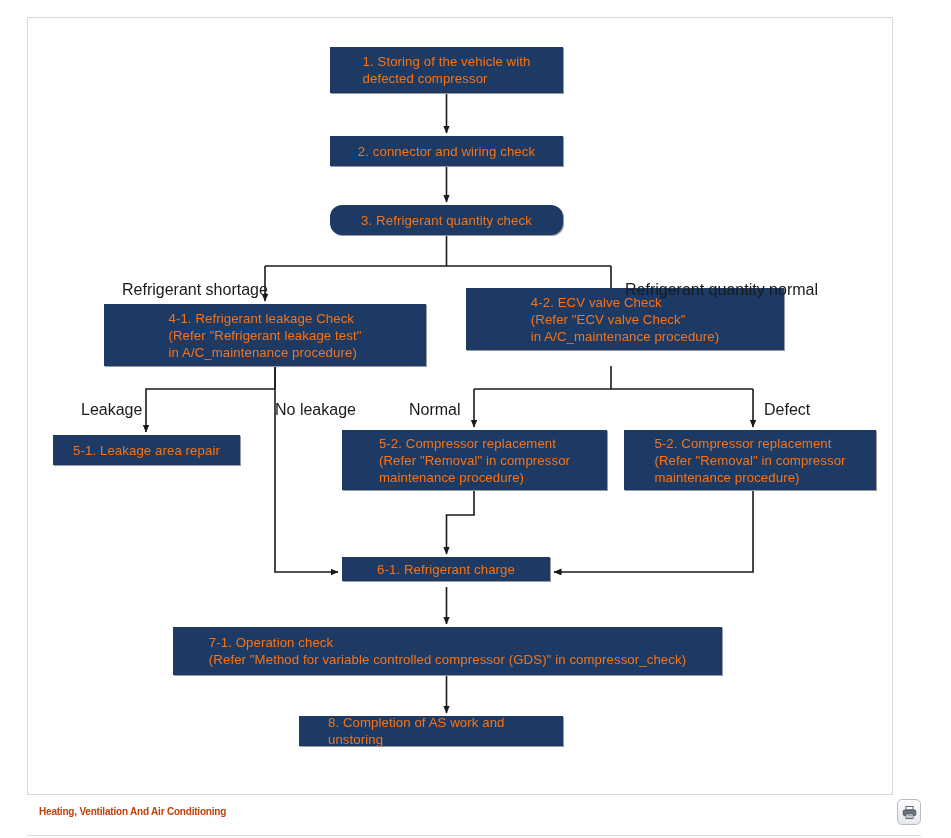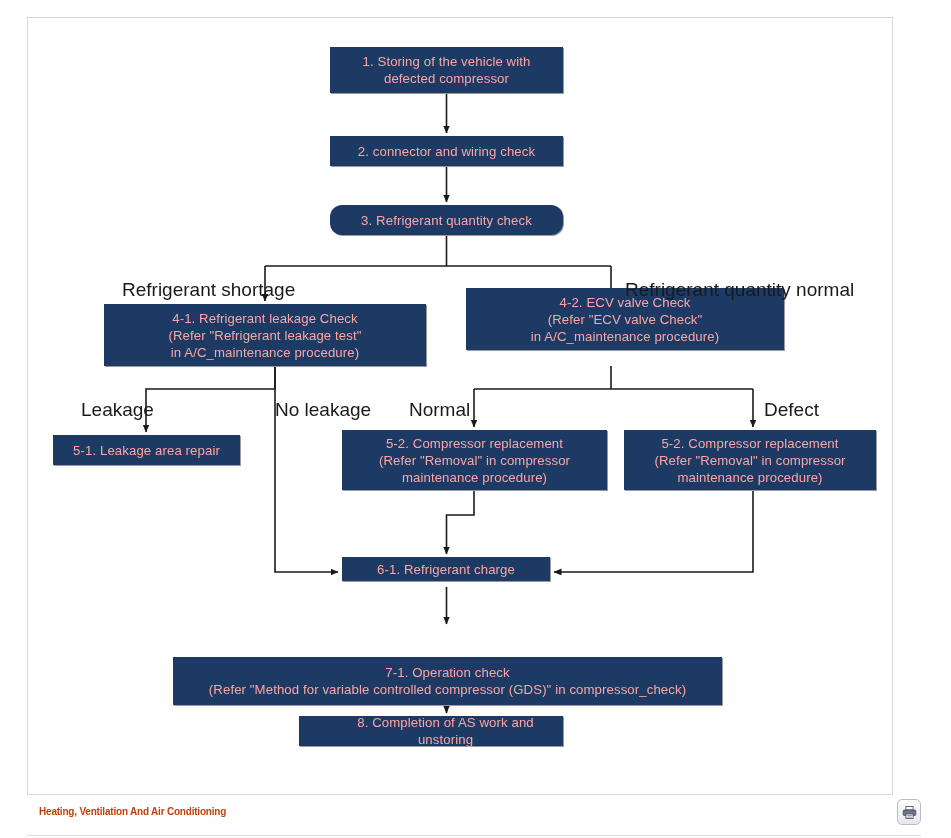--- a/index.html
+++ b/index.html
@@ -29,35 +29,34 @@
     position: absolute;
     left: 0;
     top: 0;
     width: 951px;
     height: 838px;
     pointer-events: none;
   }
   .node {
     position: absolute;
     background: #1c3a63;
-    color: #fca5a5;
+    color: #f97316;
     box-shadow: 1px 1px 0 #9a9a9a;
     display: flex;
     align-items: center;
     justify-content: center;
-    text-align: center;
     font-size: 13.2px;
     line-height: 17px;
     box-sizing: border-box;
     white-space: pre-line;
     letter-spacing: 0.1px;
   }
   .edge-label {
     position: absolute;
-    font-size: 19px;
+    font-size: 16px;
     color: #1a1a1a;
     white-space: nowrap;
     line-height: 15px;
   }
   #footer-bar {
     position: absolute;
     left: 27px;
     top: 800px;
     width: 894px;
     height: 36px;
@@ -159,21 +158,21 @@
   <div class="node" style="left:342px; top:430px; width:265px; height:60px;">5-2. Compressor replacement
 (Refer "Removal" in compressor
 maintenance procedure)</div>
 
   <div class="node" style="left:624px; top:430px; width:252px; height:60px;">5-2. Compressor replacement
 (Refer "Removal" in compressor
 maintenance procedure)</div>
 
   <div class="node" style="left:342px; top:557px; width:208px; height:24px;">6-1. Refrigerant charge</div>
 
-  <div class="node" style="left:173px; top:627px; width:549px; height:48px;margin-top:30px;">7-1. Operation check
+  <div class="node" style="left:173px; top:627px; width:549px; height:48px;">7-1. Operation check
 (Refer "Method for variable controlled compressor (GDS)" in compressor_check)</div>
 
   <div class="node" style="left:299px; top:716px; width:264px; height:30px;padding-left:29px;">8. Completion of AS work and unstoring</div>
 
   <div class="edge-label" style="left:122px; top:282px;">Refrigerant shortage</div>
 
   <div class="edge-label" style="left:625px; top:282px;">Refrigerant quantity normal</div>
 
   <div class="edge-label" style="left:81px; top:402px;">Leakage</div>
 

